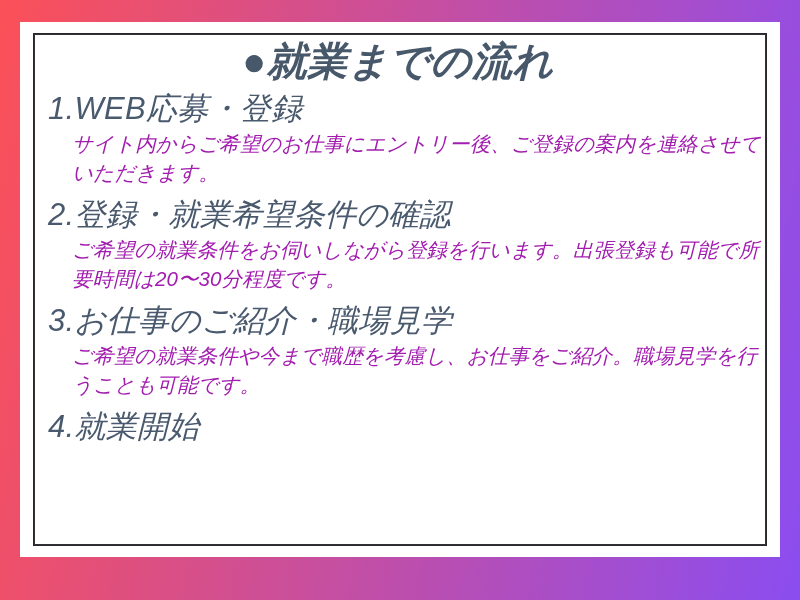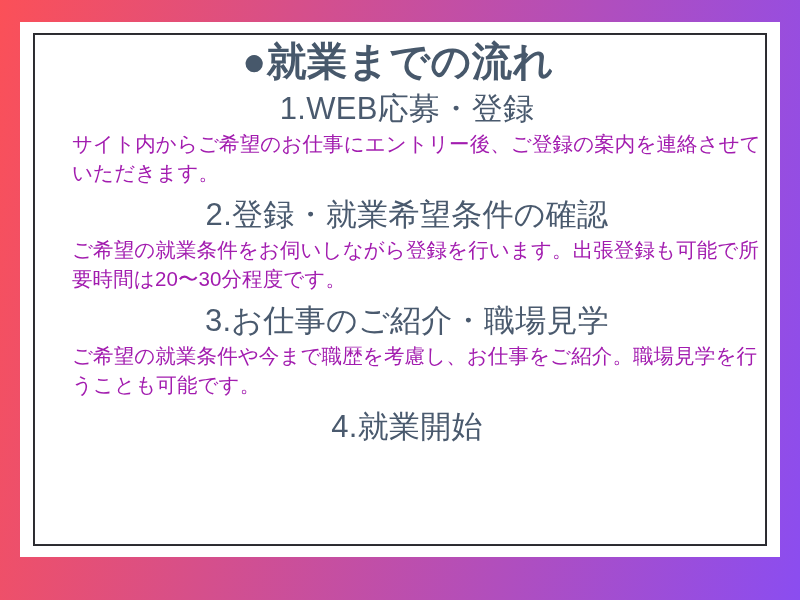--- a/index.html
+++ b/index.html
@@ -26,20 +26,21 @@
   }
 
   
   #card {
     position: absolute;
     left: 20px;
     top: 22px;
     right: 20px;
     bottom: 43px;
     background: #ffffff;
+    font-style: italic;
   }
 
   
   #frame {
     position: absolute;
     left: 13px;
     top: 11px;
     right: 13px;
     bottom: 11px;
     border: 2px solid #2a2a2e;
@@ -81,21 +82,20 @@
   .step:last-child { margin-bottom: 12px; }
 
   .step-heading {
     font-size: 31px;
     font-weight: 500;
     line-height: 1.22;
     color: #4a5a6e;
     margin: 0;
     letter-spacing: 0.3px;
     white-space: nowrap;
-    text-align: center;
   }
 
   .step-body {
     font-size: 20.5px;
     line-height: 1.42;
     color: #a21caf;
     margin: 1px 0 0 24px;
     letter-spacing: 0.1px;
     max-width: 690px;
   }

